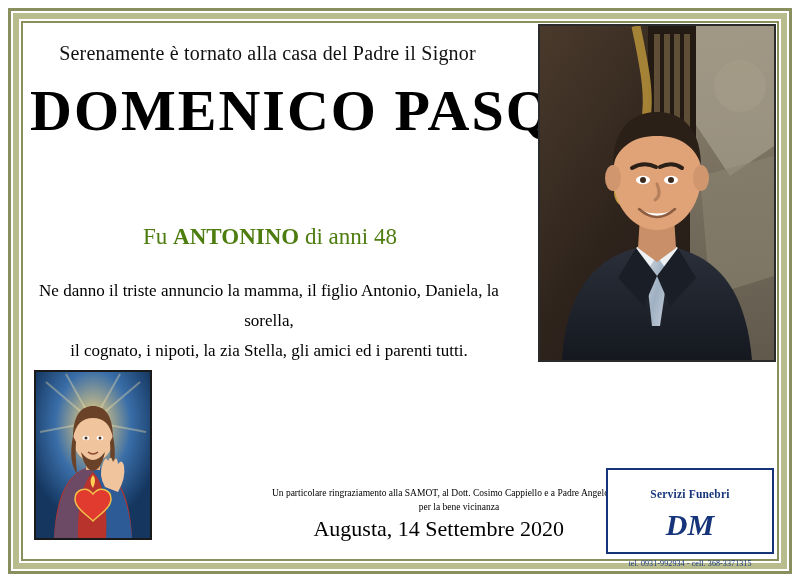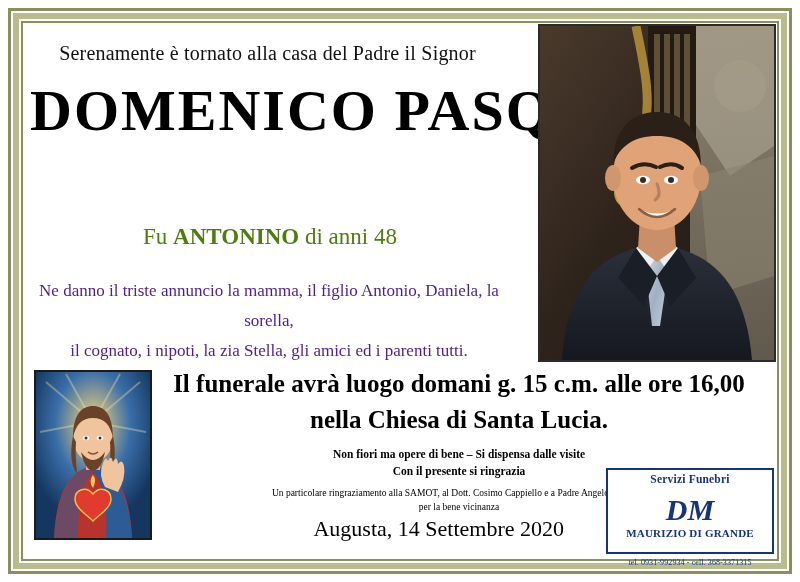--- a/index.html
+++ b/index.html
@@ -101,21 +101,21 @@
   }
 
   
   .announce {
     position: absolute;
     left: 0px;
     top: 252px;
     width: 490px;
     text-align: center;
     font-size: 17px;
-    color: #4c1d95;
+    color: #000000;
     line-height: 1.75;
   }
 
   
   .funeral {
     position: absolute;
     left: 130px;
     top: 342px;
     width: 610px;
     text-align: center;
@@ -189,21 +189,21 @@
   .logo-box {
     position: absolute;
     right: 2px;
     bottom: 4px;
     width: 168px;
     height: 86px;
     border: 2px solid #16347a;
     box-sizing: border-box;
     background: #ffffff;
     text-align: center;
-    padding-top: 3px;
+    padding-top: 18px;
   }
   .logo-title {
     font-size: 11.5px;
     font-weight: bold;
     color: #16347a;
     letter-spacing: 0.2px;
   }
   .logo-mark {
     font-family: "Liberation Serif", serif;
     font-style: italic;
@@ -244,29 +244,21 @@
 
     <div class="subname">
       <span>Fu </span><span class="strong">ANTONINO</span><span> di anni 48</span>
     </div>
 
     <div class="announce">
       <div>Ne danno il triste annuncio la mamma, il figlio Antonio, Daniela, la sorella,</div>
       <div>il cognato, i nipoti, la zia Stella, gli amici ed i parenti tutti.</div>
     </div>
 
-    <div class="funeral">
-      <div>Il funerale avrà luogo domani  g. 15 c.m. alle ore 16,00</div>
-      <div>nella Chiesa di Santa Lucia.</div>
-    </div>
-
-    <div class="notes">
-      <div>Non fiori ma opere di bene – Si dispensa dalle visite</div>
-      <div>Con il presente si ringrazia</div>
-    </div>
+
 
     <div class="thanks">
       <div>Un particolare ringraziamento alla SAMOT, al Dott. Cosimo Cappiello e a Padre Angelo Saraceno</div>
       <div>per la bene vicinanza</div>
     </div>
 
     <div class="place-date">Augusta, 14 Settembre 2020</div>
 
     <div class="photo">
       <svg width="234" height="334" viewBox="0 0 234 334" xmlns="http://www.w3.org/2000/svg">
@@ -385,18 +377,17 @@
 
         <path d="M52 80 q5 4 10 0" stroke="#8a4a35" stroke-width="1.6" fill="none"></path>
 
         <path d="M82 120 q8 -14 6 -26 q-2 -8 -6 -2 q-1 -10 -5 -2 q-2 -8 -5 -1 q-2 -6 -5 2 q-5 12 2 24 Z" fill="#f0c49c"></path>
       </svg>
     </div>
 
     <div class="logo-box">
       <div class="logo-title">Servizi Funebri</div>
       <div class="logo-mark">DM</div>
-      <div class="logo-name">MAURIZIO DI GRANDE</div>
       <div class="logo-phone">tel. 0931-992934 - cell. 368-3371315</div>
     </div>
 
   </div>
 </div>
 
 </body></html>

